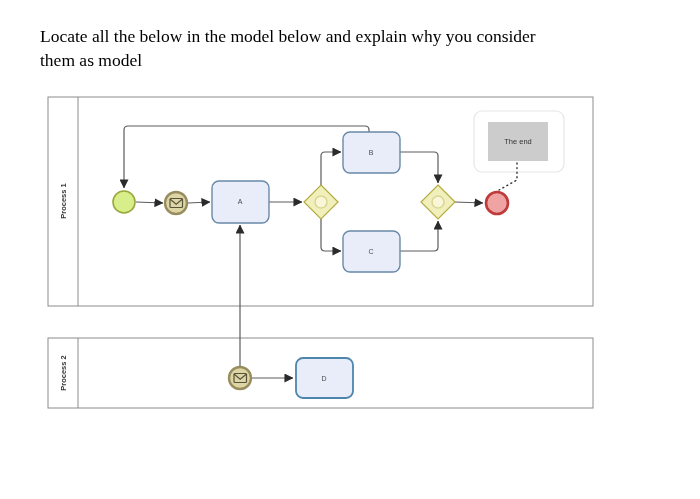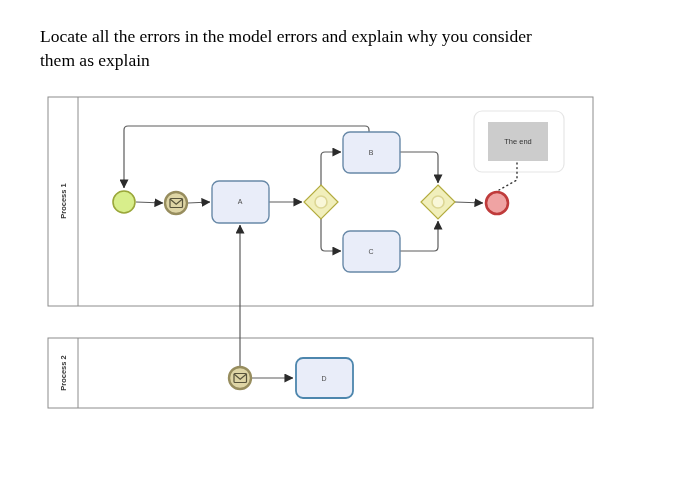--- a/index.html
+++ b/index.html
@@ -40,22 +40,22 @@
   .flow { fill: none; stroke-width: 1.2px; }
   .assoc { fill: none; stroke: #333333; stroke-width: 1.4px; stroke-dasharray: 1 3.6; stroke-linecap: round; }
   .pool { fill: #ffffff; stroke: #8c8c8c; stroke-width: 1px; }
 </style>
 </head>
 <body>
 
 <div class="page">
 
   <div class="title">
-    <div>Locate all the errors in the model errors and explain why you consider</div>
-    <div>them as explain</div>
+    <div>Locate all the below in the model below and explain why you consider</div>
+    <div>them as model</div>
   </div>
 
   <svg class="diagram" width="700" height="499" viewBox="0 0 700 499">
     <defs>
       <marker id="arrow" viewBox="0 0 10 10" refX="9.5" refY="5" markerWidth="7.5" markerHeight="7.5" orient="auto-start-reverse">
         <path d="M0,0 L10,5 L0,10 z" fill="#2b2b2b"></path>
       </marker>
     </defs>
 
     <rect class="pool" x="48" y="97" width="545" height="209"></rect>

